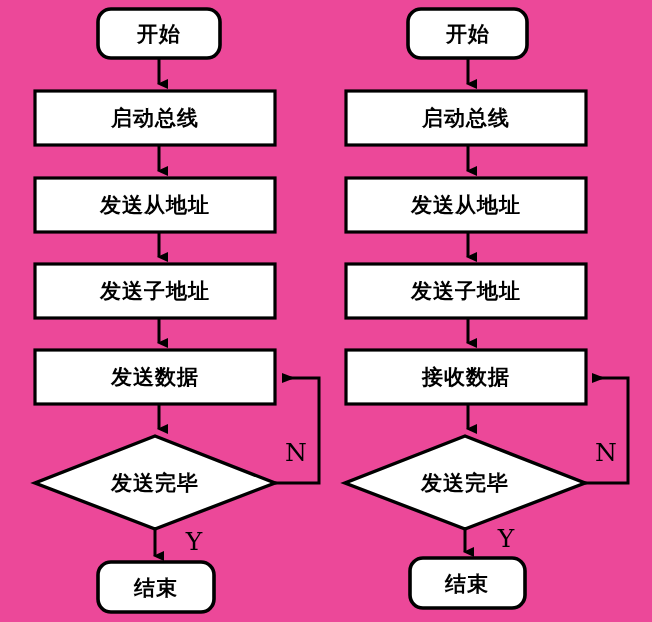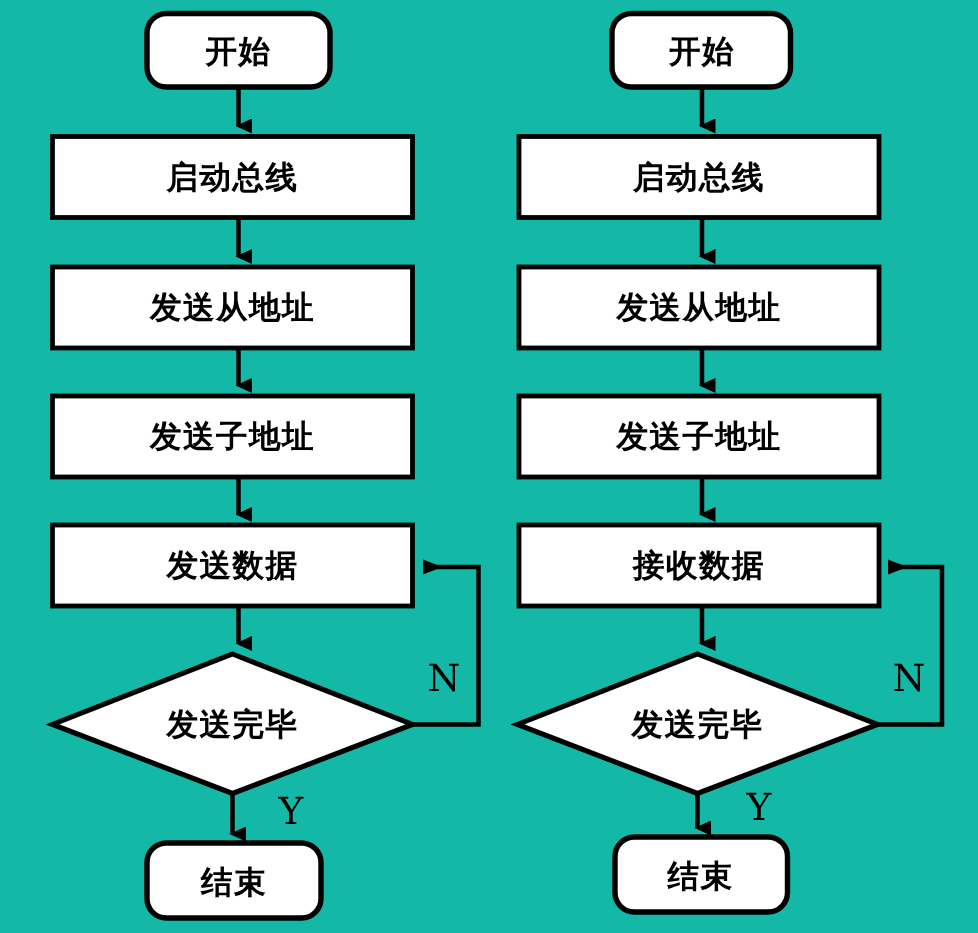--- a/index.html
+++ b/index.html
@@ -12,21 +12,21 @@
     width: 652px;
     height: 622px;
     font-family: "DejaVu Sans", "Liberation Sans", sans-serif;
     color: #000000;
     overflow: hidden;
   }
   #figure {
     position: relative;
     width: 652px;
     height: 622px;
-    background: #14b8a6;
+    background: #ec4899;
   }
   svg.flow-layer {
     position: absolute;
     left: 0;
     top: 0;
     width: 652px;
     height: 622px;
     display: block;
   }
   .node-shape {

